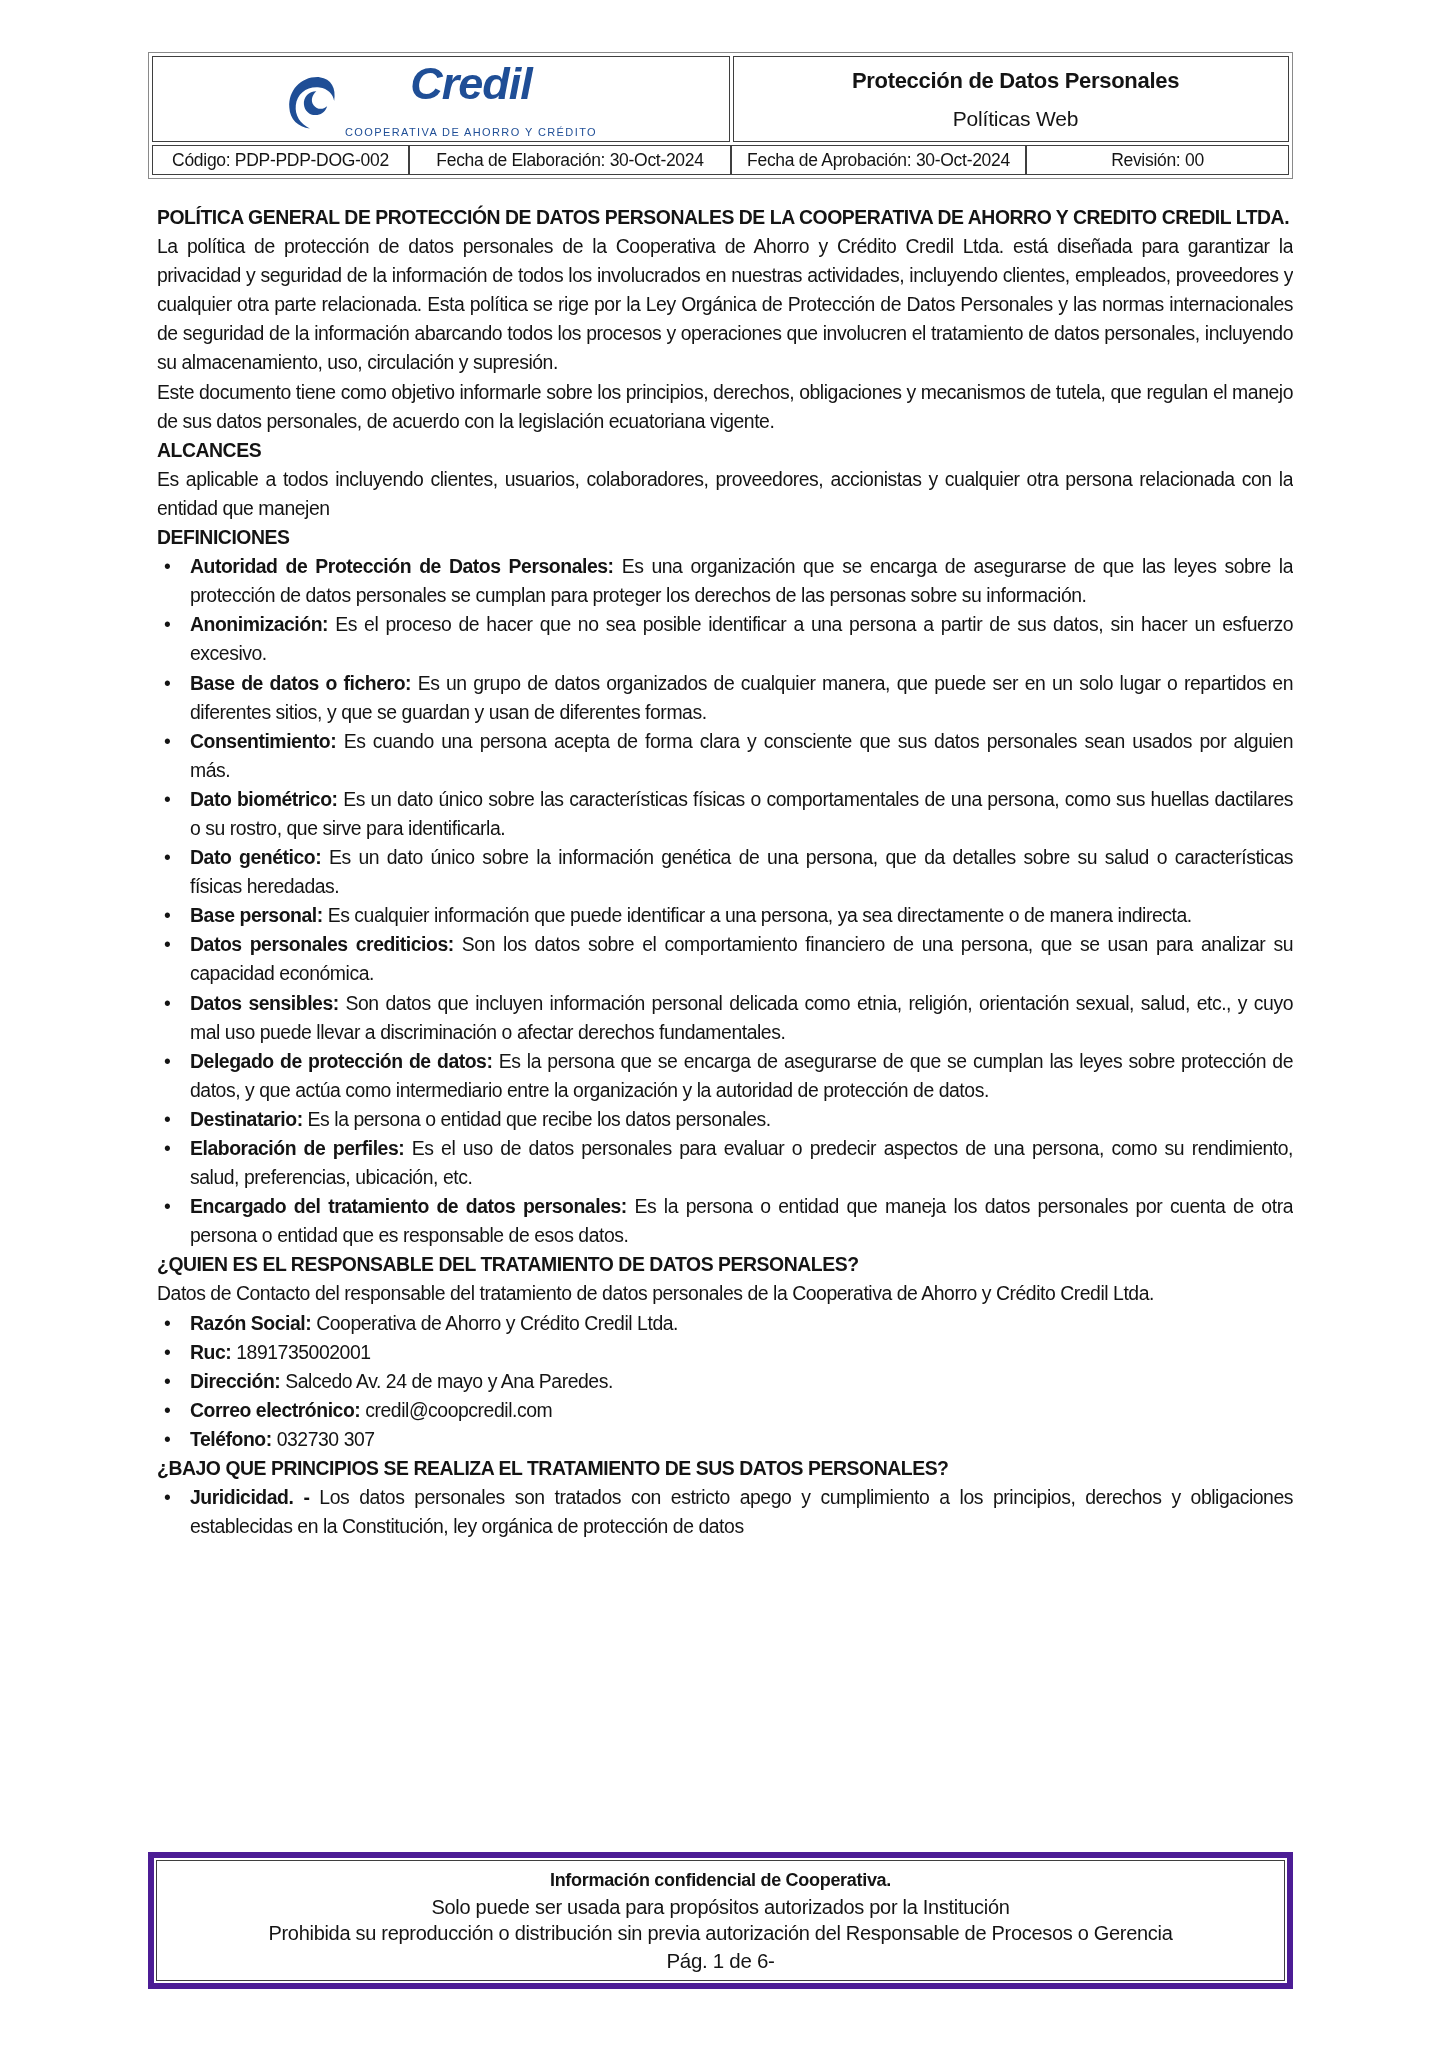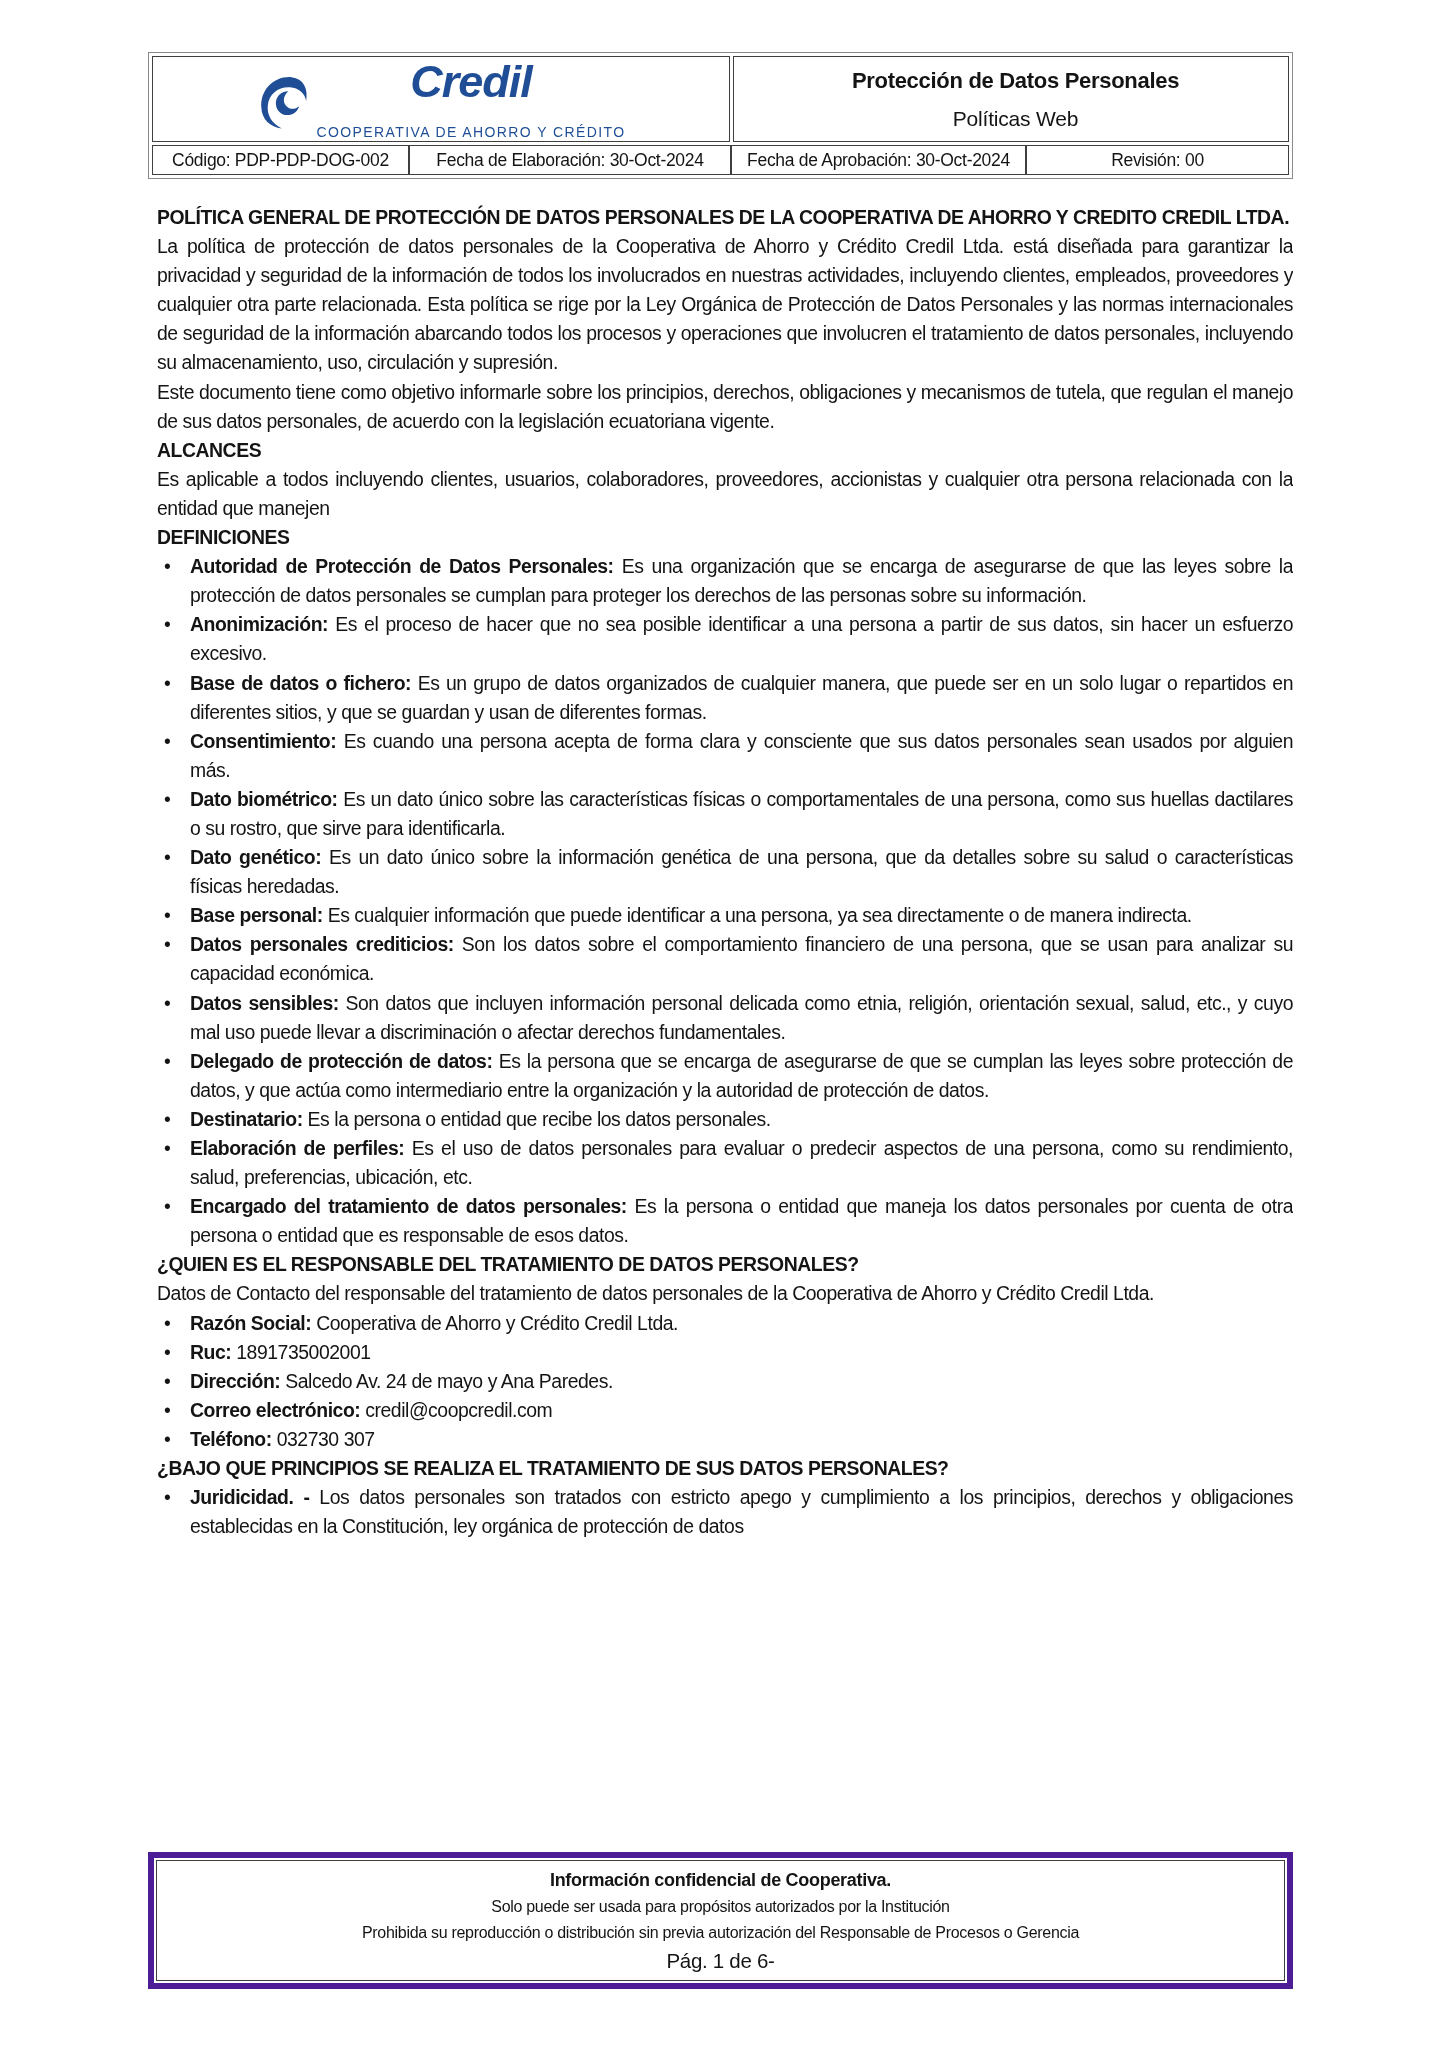--- a/index.html
+++ b/index.html
@@ -18,40 +18,40 @@
   .title-cell { height:86px; display:flex; flex-direction:column; align-items:center; justify-content:center; gap:13px;padding-left:9px; }
   .hdr-title { font-weight:bold; font-size:22px; letter-spacing:-0.3px; }
   .hdr-subtitle { font-size:21px; letter-spacing:-0.2px; }
   .meta-cell { height:30px; display:flex; align-items:center; justify-content:center; font-size:17.5px; letter-spacing:-0.3px; }
 
   
   .logo-wrap { display:flex; align-items:center; }
   .logo-mark { width:54px; height:54px; margin-right:6px; margin-top:6px; }
   .logo-textcol { display:flex; flex-direction:column; align-items:center; }
   .logo-word { font-size:45px; font-weight:bold; font-style:italic; letter-spacing:-1px; line-height:1; }
-  .logo-tagline { font-size:14px; letter-spacing:1.4px; margin-top:20px; white-space:nowrap; }
+  .logo-tagline { font-size:11px; letter-spacing:1.4px; margin-top:20px; white-space:nowrap; }
 
   
   .doc-body {
     position:absolute; top:203px; left:157px; width:1136px; height:1647px; overflow:hidden;
     font-size:19.4px; line-height:29.1px; letter-spacing:-0.45px; text-align:justify;
   }
   .heading { font-weight:bold; text-align:left; }
   .para { margin:0; }
   .bullet { display:flex; }
   .bullet .marker { flex:0 0 33px; box-sizing:border-box; padding-left:7px; text-align:left; }
   .bullet .btext { flex:1; text-align:justify; }
   .term { font-weight:bold; }
 
   
   .doc-footer { position:absolute; top:1852px; left:148px; width:1145px; box-sizing:border-box; }
   .ftr-outer { border:6px solid #4c1d95; padding:2px; }
   .ftr-inner { border:1px solid #3f3f3f; text-align:center; padding:6px 12px 4px 12px; }
   .ftr-line1 { font-weight:bold; font-size:18px; letter-spacing:-0.3px; line-height:27px; }
-  .ftr-line2, .ftr-line3 { font-size:16px; letter-spacing:-0.3px; line-height:26px; }
+  .ftr-line2, .ftr-line3 { font-size:20px; letter-spacing:-0.3px; line-height:26px; }
   .ftr-page { font-size:20.5px; letter-spacing:-0.3px; line-height:30px; }
 </style>
 </head>
 <body>
 
 <div class="page">
 
   <div class="doc-header">
     <div class="hdr-outer">
       <div class="hdr-row1">

